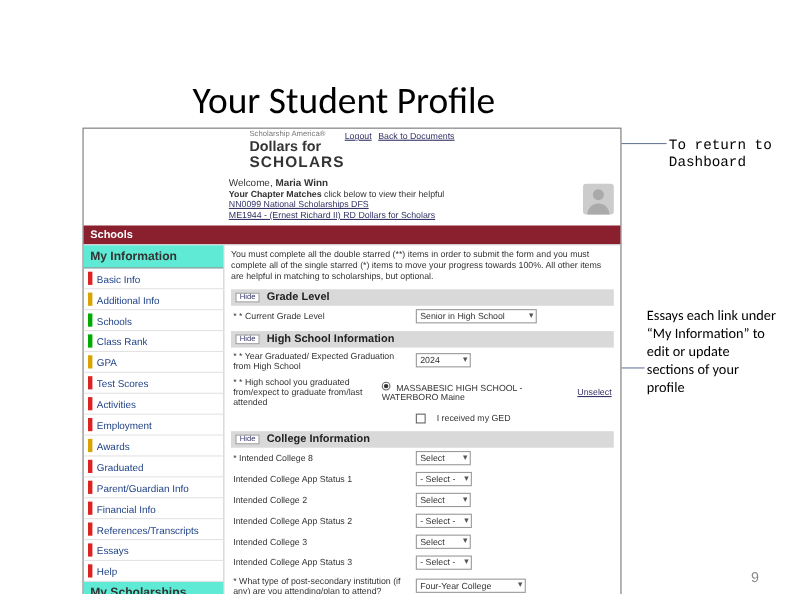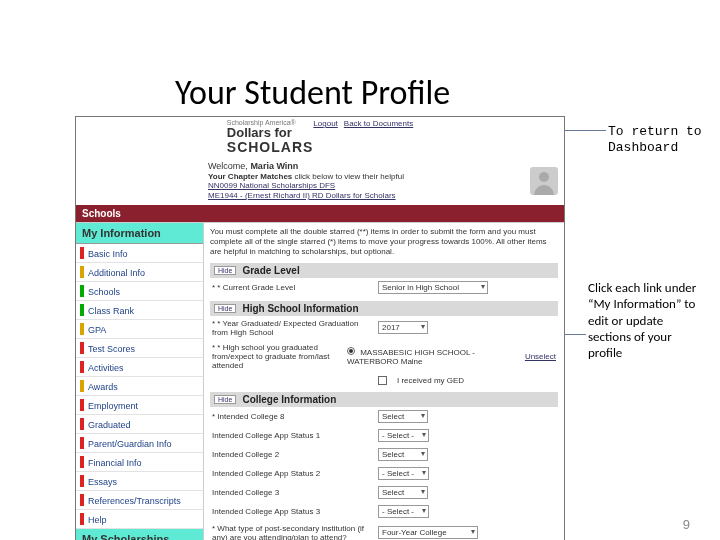--- a/index.html
+++ b/index.html
@@ -40,21 +40,21 @@
   .unsel{color:#336;text-decoration:underline;margin-left:6px;cursor:pointer;font-size:8px}
   .cb{display:inline-block;width:9px;height:9px;border:1px solid #666;margin-right:4px}
   .arrow-line{position:absolute;height:1px;background:#6a7a9a}
   .arrow-head{position:absolute;width:0;height:0;border-top:4px solid transparent;border-bottom:4px solid transparent}
 </style>
 </head>
 <body>
 
 <div class="slide-title">Your Student Profile</div>
 <div class="callout-top">To return to Dashboard</div>
-<div class="callout-mid">Click each link under “My Information” to edit or update sections of your profile</div>
+<div class="callout-mid">Essays each link under “My Information” to edit or update sections of your profile</div>
 <div class="page-num">9</div>
 
 <div class="arrow-line" style="top:130px;left:530px;width:76px"></div>
 <div class="arrow-head" style="top:126px;left:526px;border-right:6px solid #6a7a9a"></div>
 <div class="arrow-line" style="top:334px;left:204px;width:382px"></div>
 <div class="arrow-head" style="top:330px;left:200px;border-right:6px solid #6a7a9a"></div>
 
 <div class="shot">
   <div class="hdr-top">
     <div class="logo-area">
@@ -104,46 +104,46 @@
           </div>
           <div class="side-item">
             <span class="tick" style="background: rgb(221, 34, 34);"></span>
             <span>Test Scores</span>
           </div>
           <div class="side-item">
             <span class="tick" style="background: rgb(221, 34, 34);"></span>
             <span>Activities</span>
           </div>
           <div class="side-item">
+            <span class="tick" style="background: rgb(221, 34, 34);"></span>
+            <span>Employment</span>
+          </div>
+          <div class="side-item">
             <span class="tick" style="background: rgb(217, 164, 0);"></span>
             <span>Awards</span>
           </div>
           <div class="side-item">
             <span class="tick" style="background: rgb(221, 34, 34);"></span>
-            <span>Employment</span>
-          </div>
-          <div class="side-item">
-            <span class="tick" style="background: rgb(221, 34, 34);"></span>
             <span>Graduated</span>
           </div>
           <div class="side-item">
             <span class="tick" style="background: rgb(221, 34, 34);"></span>
             <span>Parent/Guardian Info</span>
           </div>
           <div class="side-item">
             <span class="tick" style="background: rgb(221, 34, 34);"></span>
             <span>Financial Info</span>
           </div>
           <div class="side-item">
             <span class="tick" style="background: rgb(221, 34, 34);"></span>
+            <span>References/Transcripts</span>
+          </div>
+          <div class="side-item">
+            <span class="tick" style="background: rgb(221, 34, 34);"></span>
             <span>Essays</span>
-          </div>
-          <div class="side-item">
-            <span class="tick" style="background: rgb(221, 34, 34);"></span>
-            <span>References/Transcripts</span>
           </div>
           <div class="side-item">
             <span class="tick" style="background: rgb(221, 34, 34);"></span>
             <span>Help</span>
           </div>
         </div>
       <div class="side-head">My Scholarships</div>
 
     </div>
     <div class="main">
@@ -157,21 +157,21 @@
         <span class="lab">* * Current Grade Level</span>
         <span class="sel" style="min-width:110px">Senior in High School</span>
       </div>
 
       <div class="section-bar">
         <span class="hide-btn">Hide</span>
         <span>High School Information</span>
       </div>
       <div class="field">
         <span class="lab">* * Year Graduated/ Expected Graduation from High School</span>
-        <span class="sel">2017</span>
+        <span class="sel">2024</span>
       </div>
       <div class="field">
         <span class="lab">* * High school you graduated from/expect to graduate from/last attended</span>
         <span>
           <span class="radio on"></span>
           <span>MASSABESIC HIGH SCHOOL - WATERBORO Maine</span>
         </span>
         <span class="unsel">Unselect</span>
       </div>
       <div class="field">

